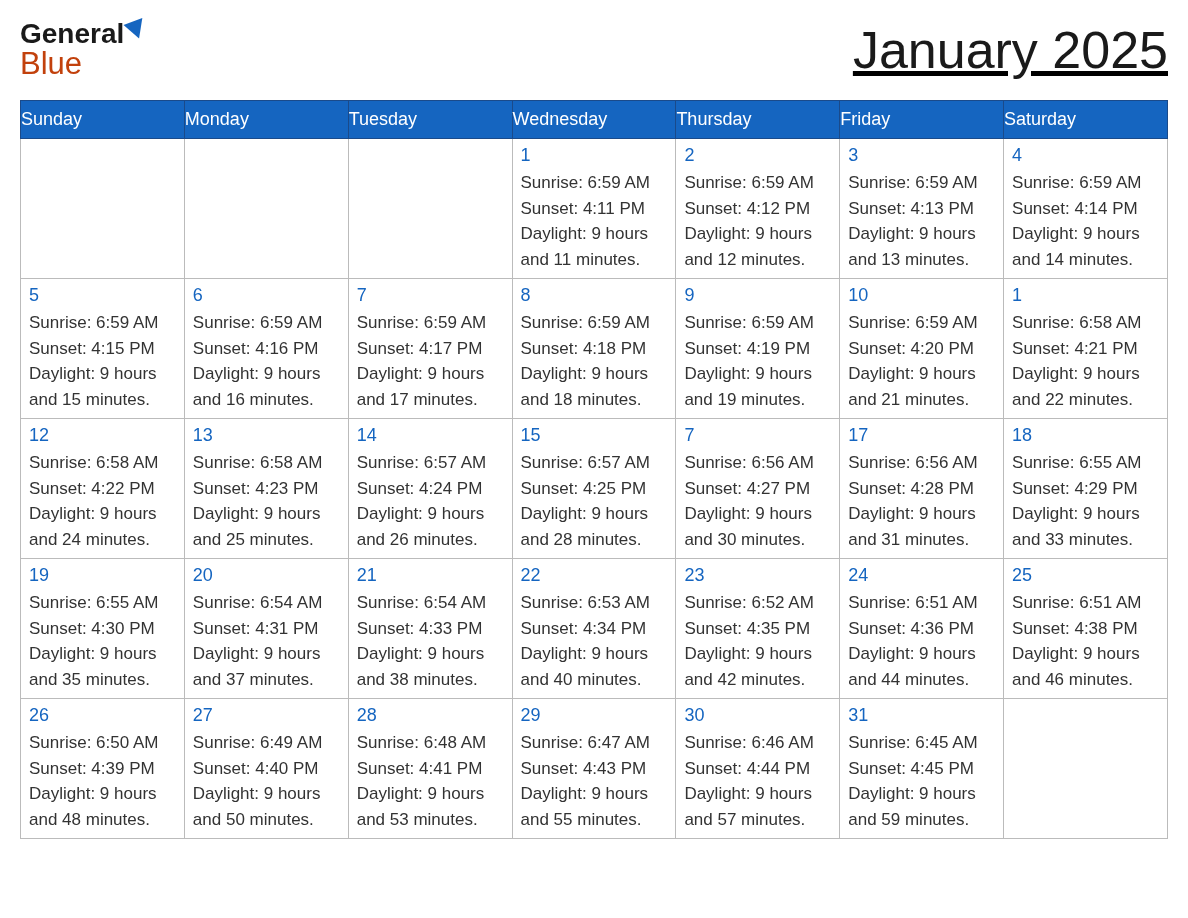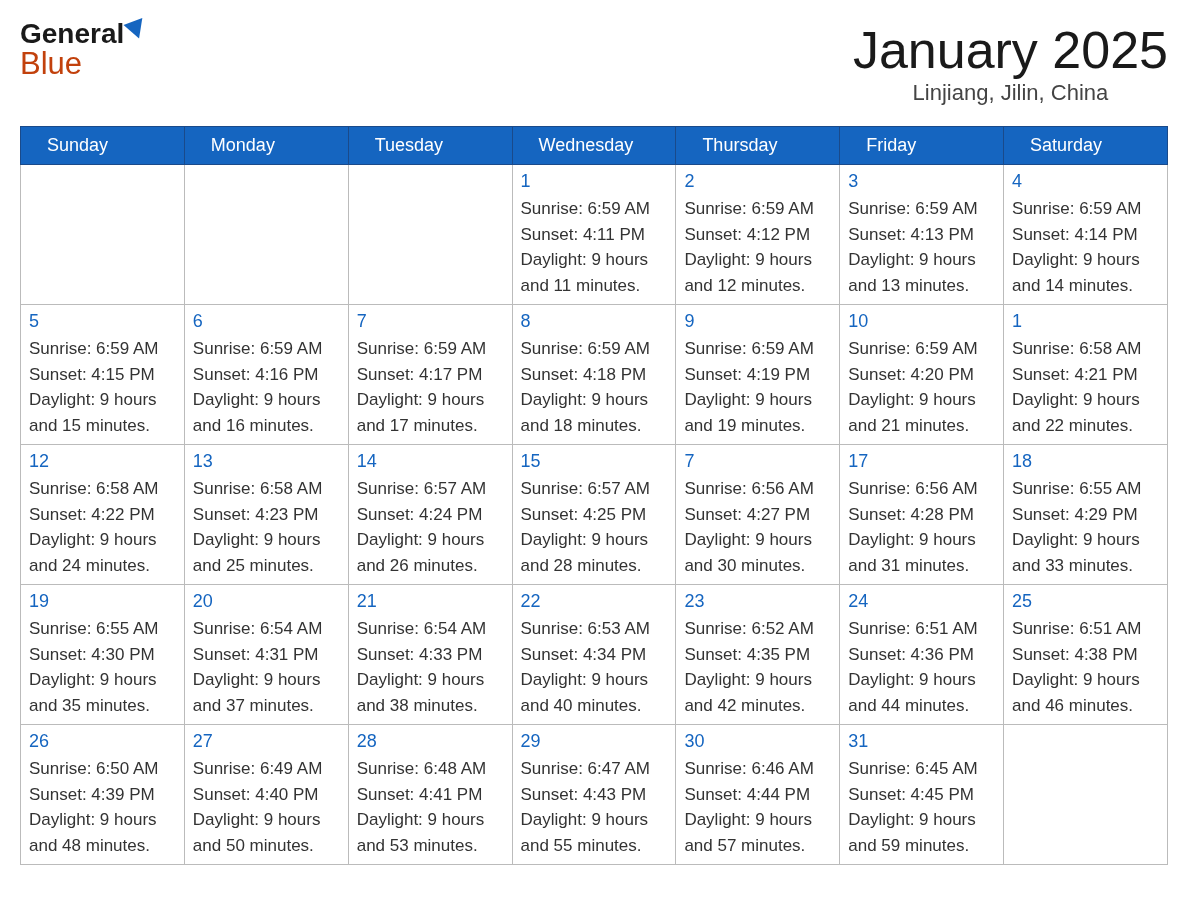--- a/index.html
+++ b/index.html
@@ -45,42 +45,43 @@
       transform: rotate(-20deg);
       position: relative;
       top: -4px;
     }
     .logo-row {
       display: flex;
       align-items: center;
       justify-content: flex-end;
     }
     .title-section {
-      text-align: center;
+      text-align: left;
+      text-decoration: underline;
     }
     .calendar-title {
       font-size: 52px;
       font-weight: normal;
       color: #1a1a1a;
     }
     .calendar-subtitle {
       font-size: 22px;
       color: #444;
     }
     .calendar {
       width: 100%;
       border-collapse: collapse;
       border: 1px solid #999;
     }
     .calendar th {
       background-color: #1565c0;
       color: #fff;
       font-size: 18px;
       font-weight: normal;
-      padding: 8px 26px;
+      padding: 8px 0;
       text-align: left;
       border: 1px solid #1a4a8a;
     }
     .calendar td {
       vertical-align: top;
       padding: 6px 8px;
       border: 1px solid #bbb;
       width: 14.28%;
       min-height: 100px;
     }
@@ -111,21 +112,20 @@
     <div class="logo-row">
       <span class="logo-general">General</span>
       <span class="logo-triangle"></span>
     </div>
     <div>
       <span class="logo-blue">Blue</span>
     </div>
   </div>
   <div class="title-section">
     <div class="calendar-title">January 2025</div>
-    <div class="calendar-subtitle">Linjiang, Jilin, China</div>
   </div>
 </div>
 
 <table class="calendar">
   <thead>
     <tr>
     <th>Sunday</th>
         <th>Monday</th>
         <th>Tuesday</th>
         <th>Wednesday</th>

